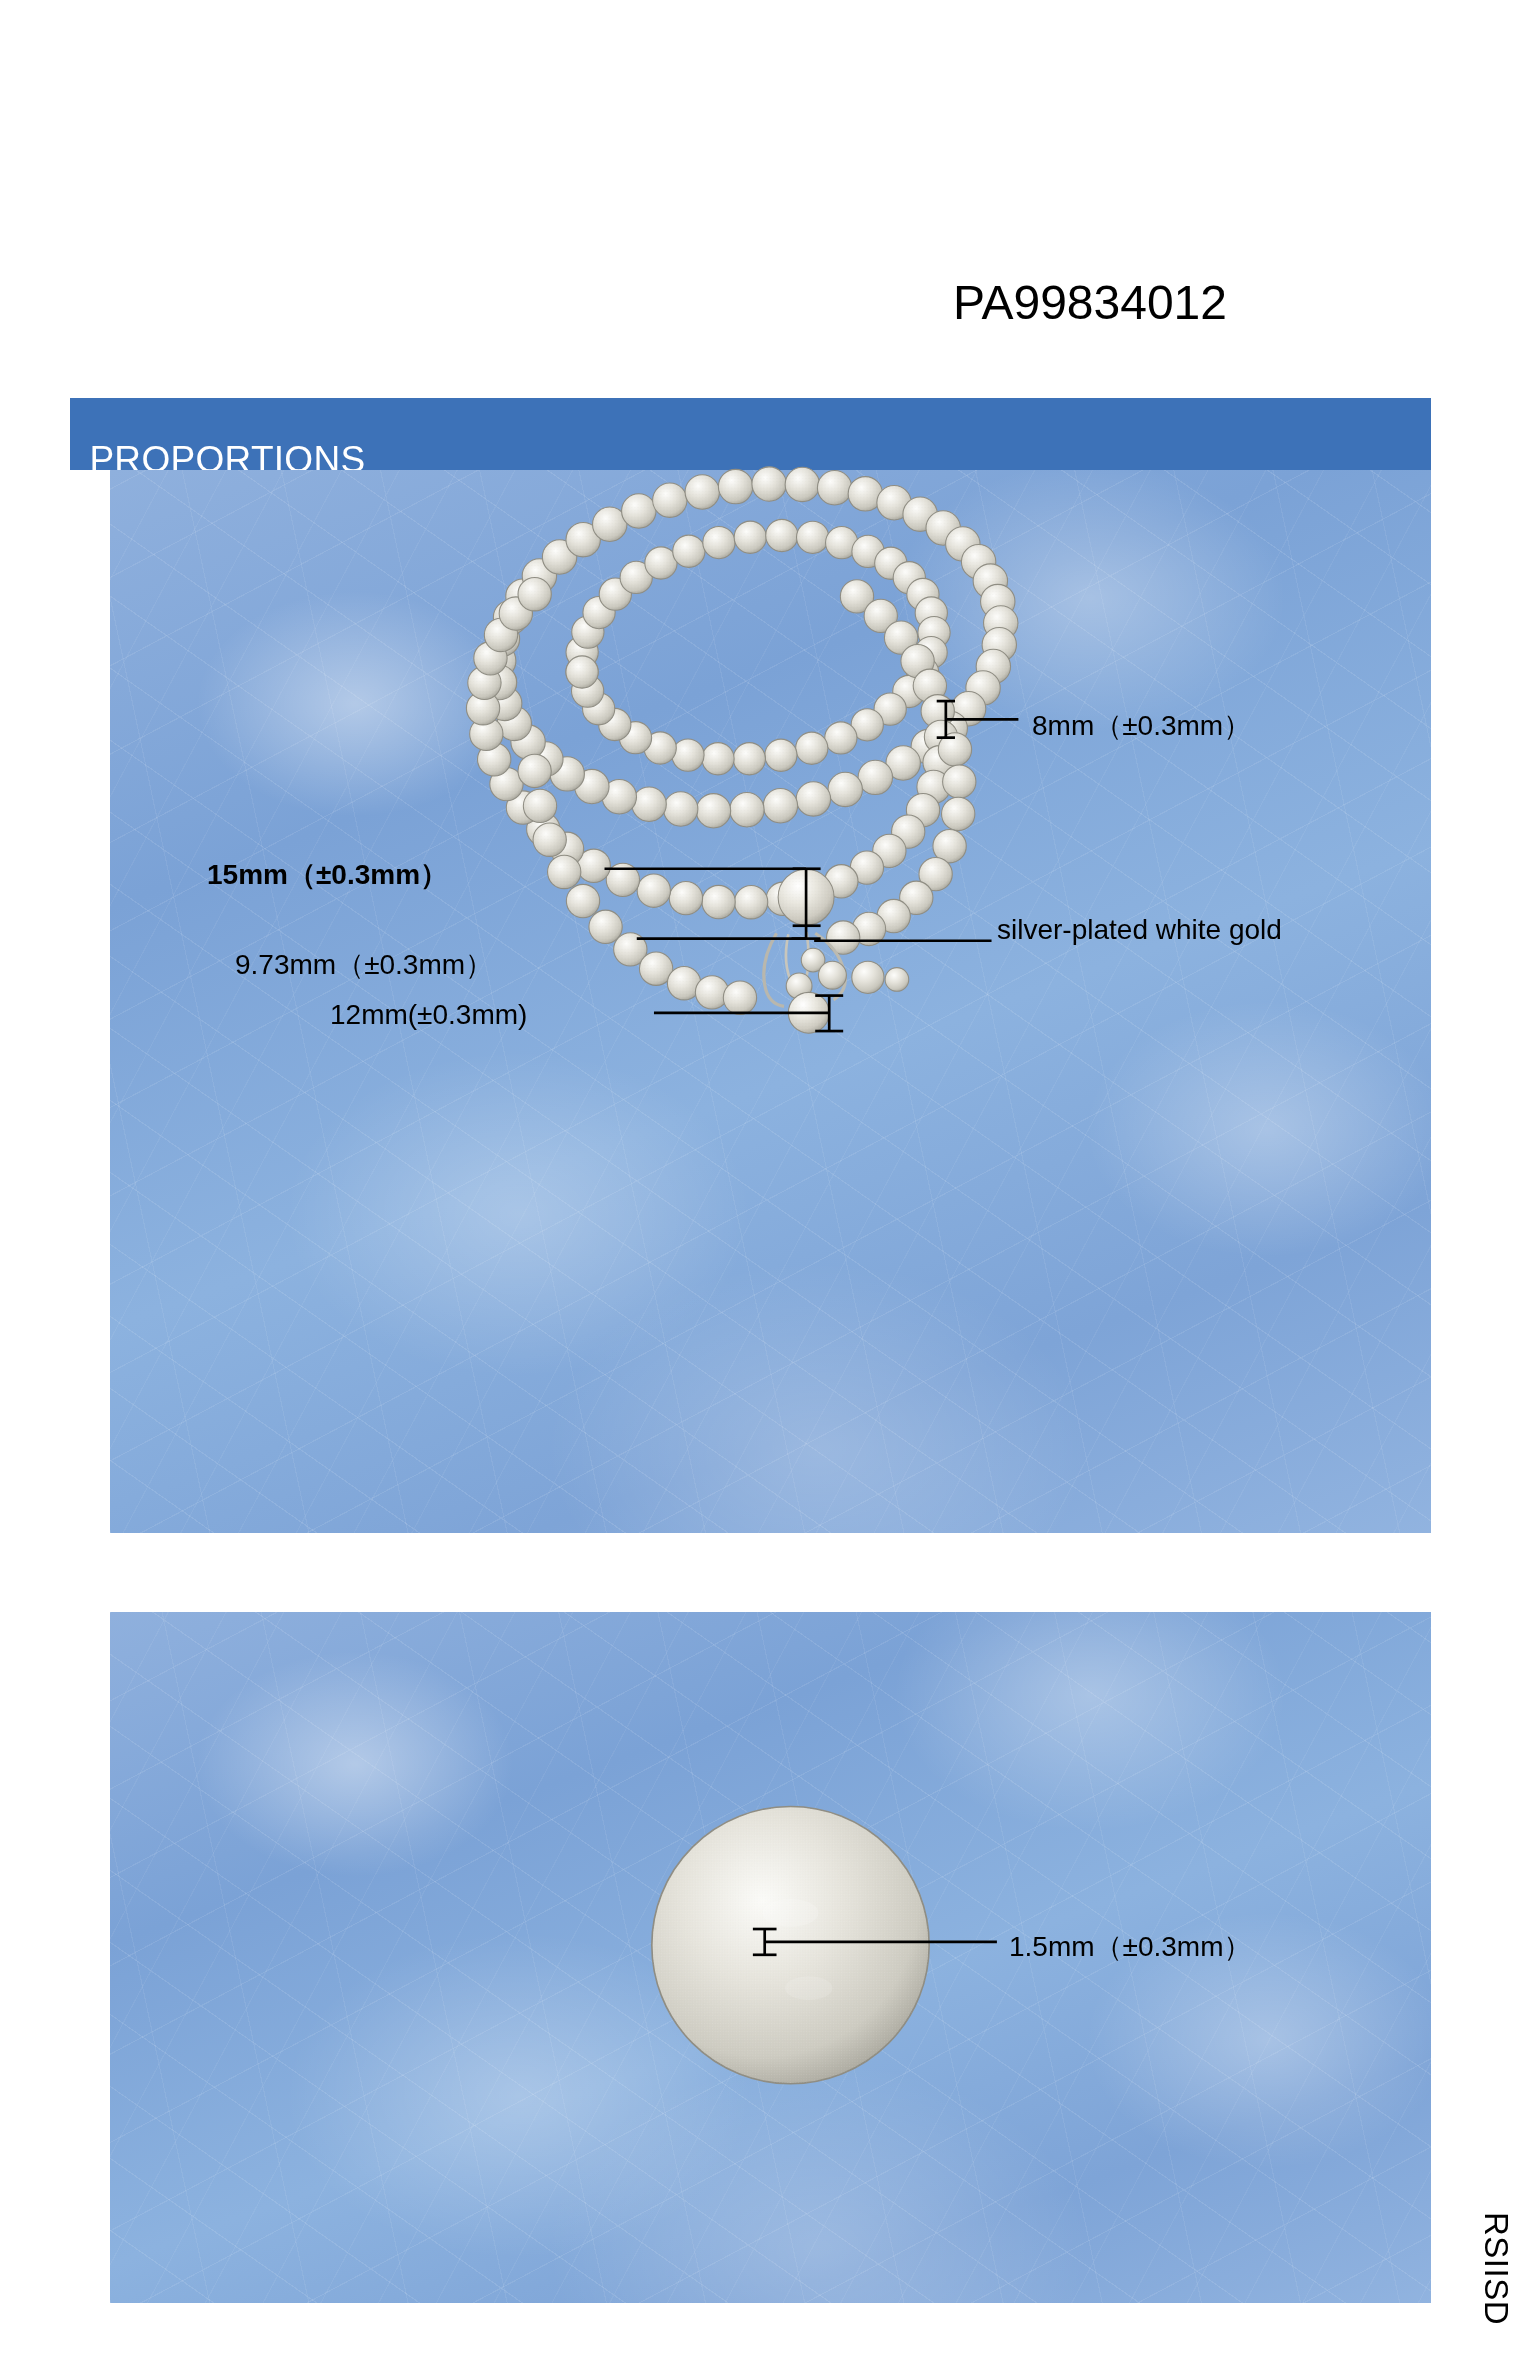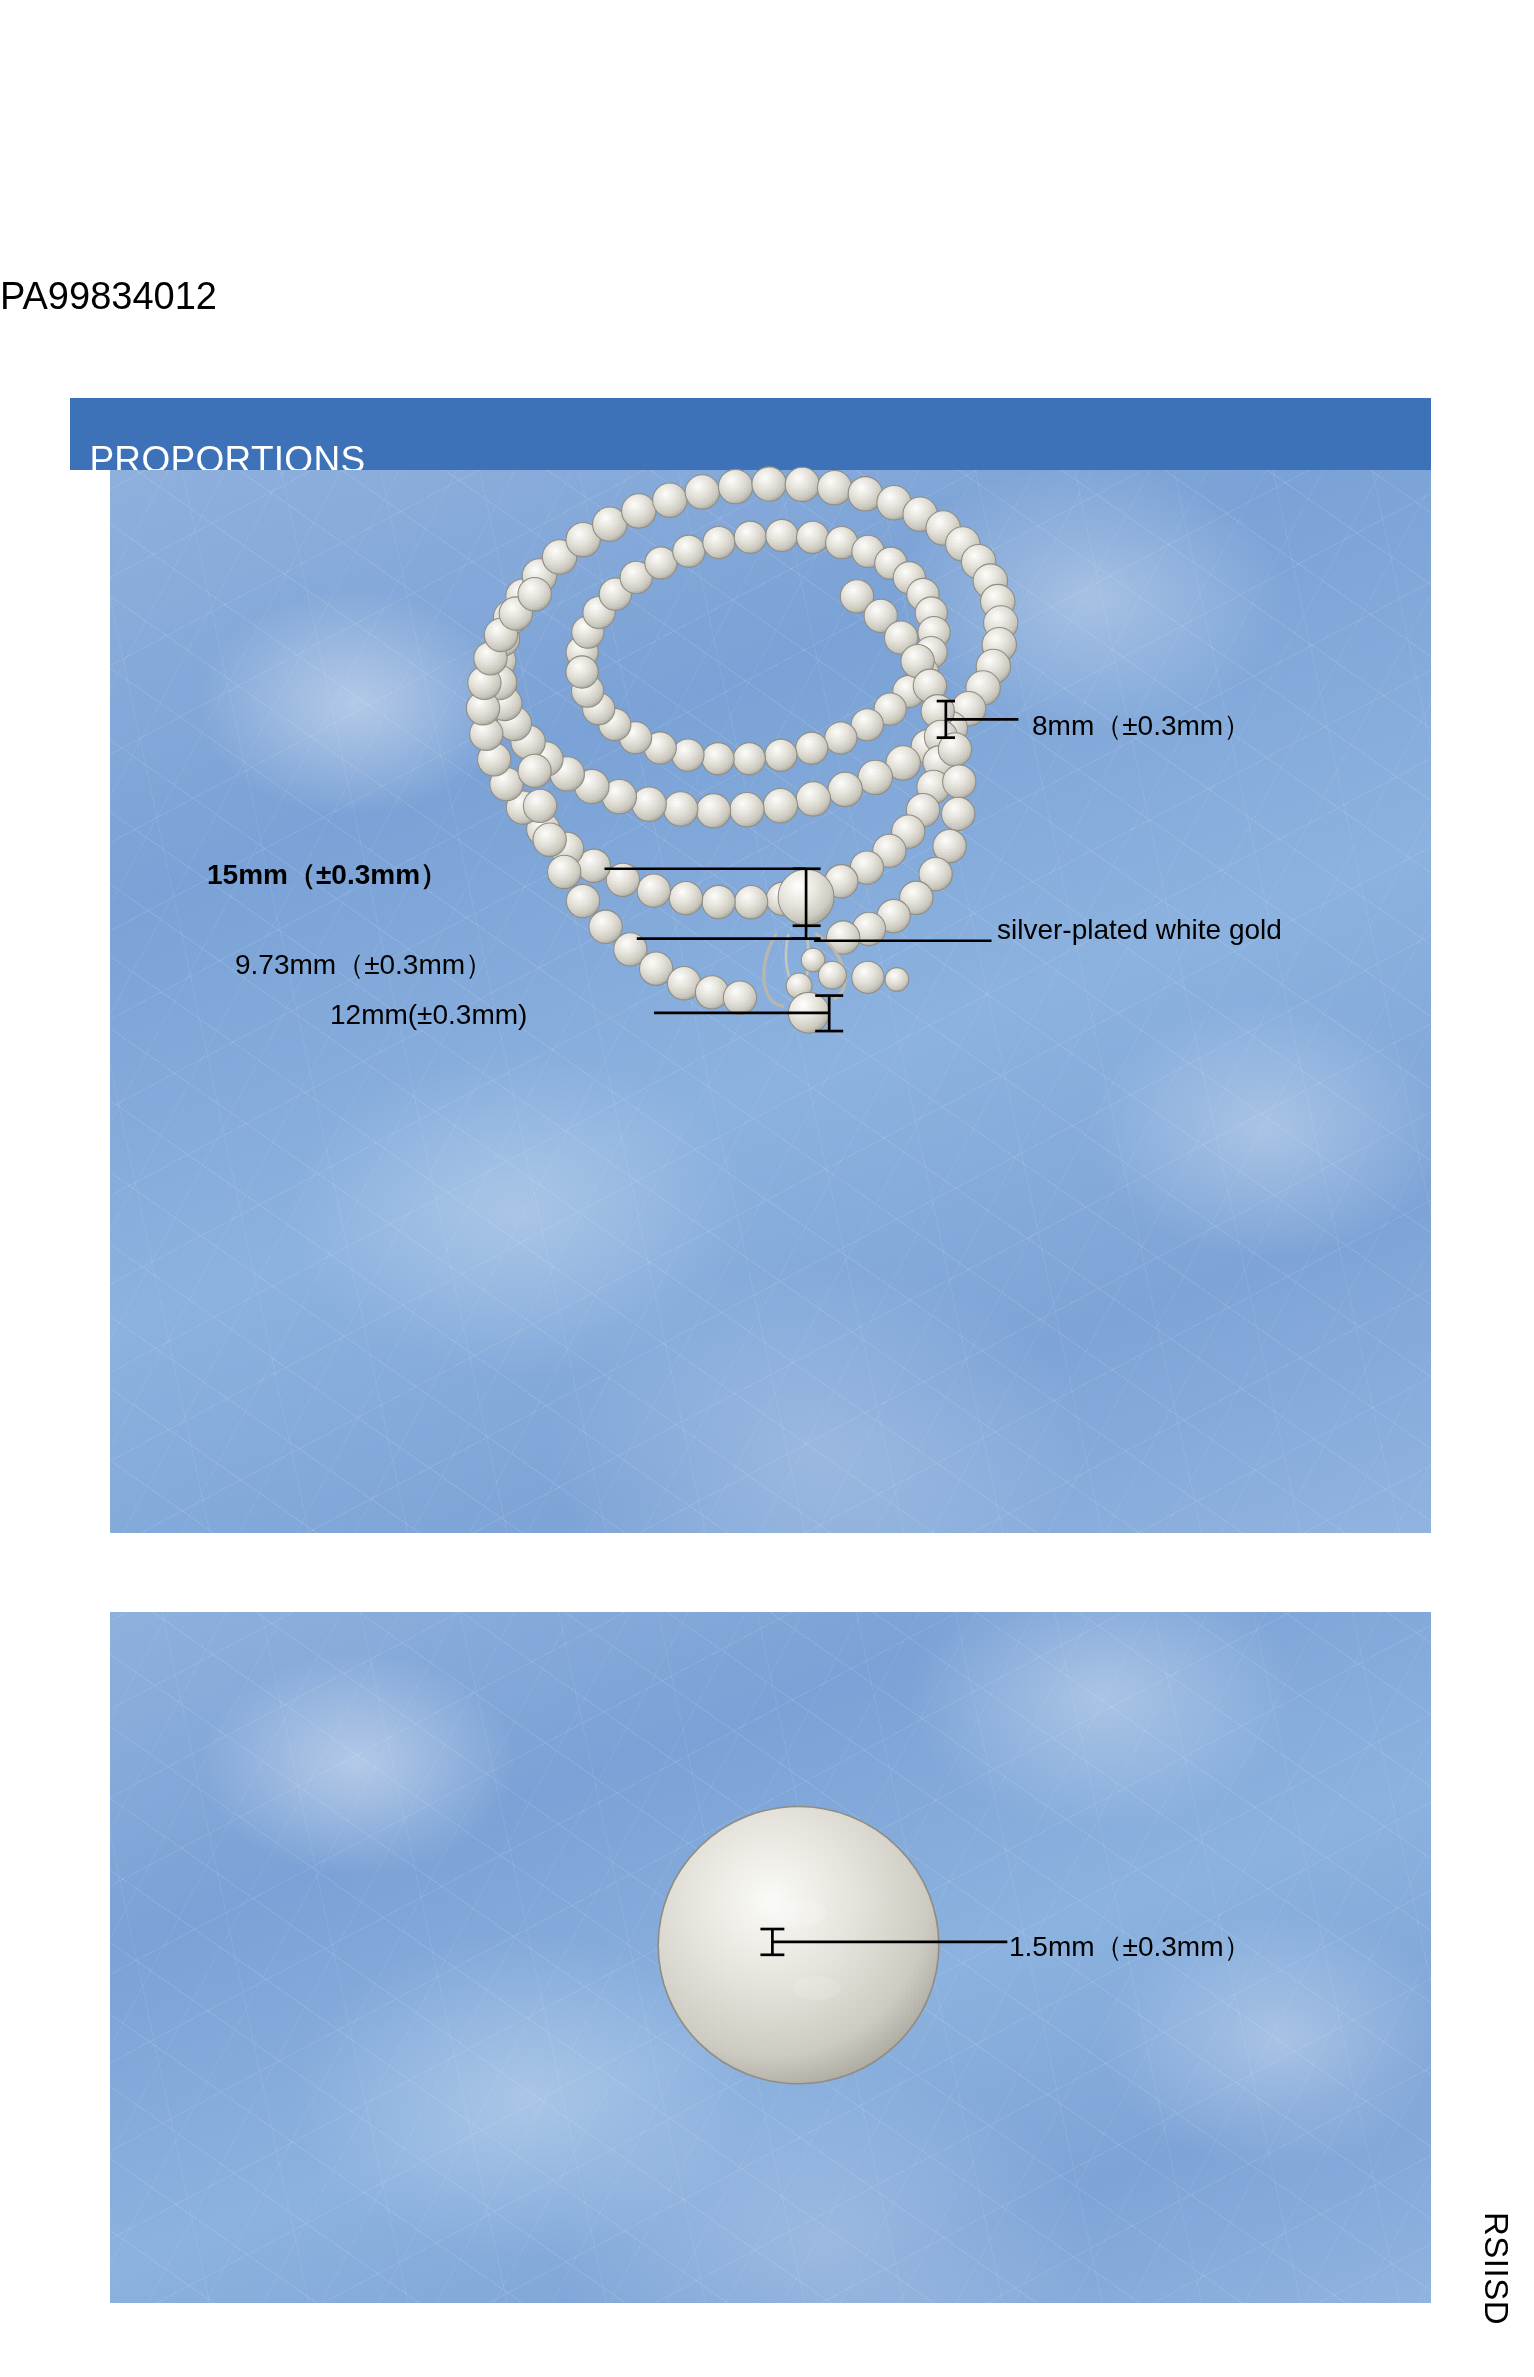--- a/index.html
+++ b/index.html
@@ -33,22 +33,22 @@
     text-align: center;
     font-size: 40px;
     font-weight: bold;
     letter-spacing: 0.3px;
   }
   .report-number {
     position: absolute;
     left: 0;
     top: 275px;
     width: 1227px;
-    text-align: left;
-    font-size: 38px;
+    text-align: right;
+    font-size: 48px;
     font-weight: normal;
   }
 
   
   .panel {
     position: absolute;
     overflow: hidden;
   }
   .panel-header {
     position: absolute;
@@ -92,21 +92,21 @@
       repeating-linear-gradient(-28deg, rgba(255,255,255,0.09) 0px, rgba(255,255,255,0.09) 1.1px, rgba(255,255,255,0) 1.1px, rgba(255,255,255,0) 78px),
       repeating-linear-gradient(78deg, rgba(255,255,255,0.07) 0px, rgba(255,255,255,0.07) 1.1px, rgba(255,255,255,0) 1.1px, rgba(255,255,255,0) 97px),
       repeating-linear-gradient(118deg, rgba(255,255,255,0.06) 0px, rgba(255,255,255,0.06) 1.1px, rgba(255,255,255,0) 1.1px, rgba(255,255,255,0) 51px);
     pointer-events: none;
   }
 
   #panel-proportions { left: 70px; top: 398px; width: 1361px; height: 1136px; }
   #panel-proportions .panel-body { top: 72px; height: 1063px; }
 
   #panel-bore { left: 70px; top: 1540px; width: 1361px; height: 763px; }
-  #panel-bore .panel-body { top: 72px; height: 691px; padding-left: 16px; }
+  #panel-bore .panel-body { top: 72px; height: 691px; }
 
   .panel-content {
     position: absolute;
     left: 0; top: 0;
     width: 100%;
     height: 100%;
   }
 
   
   svg.overlay {

